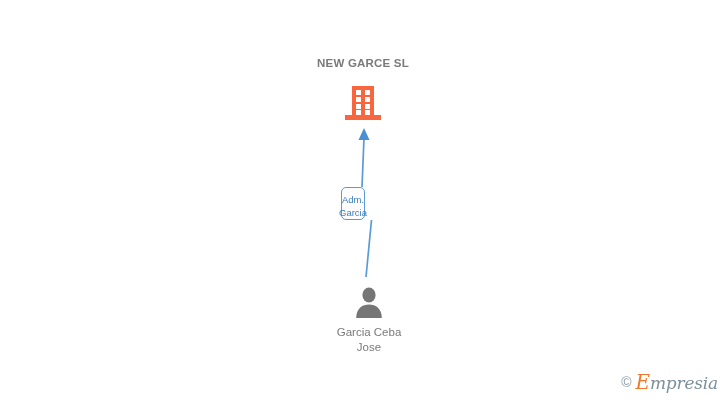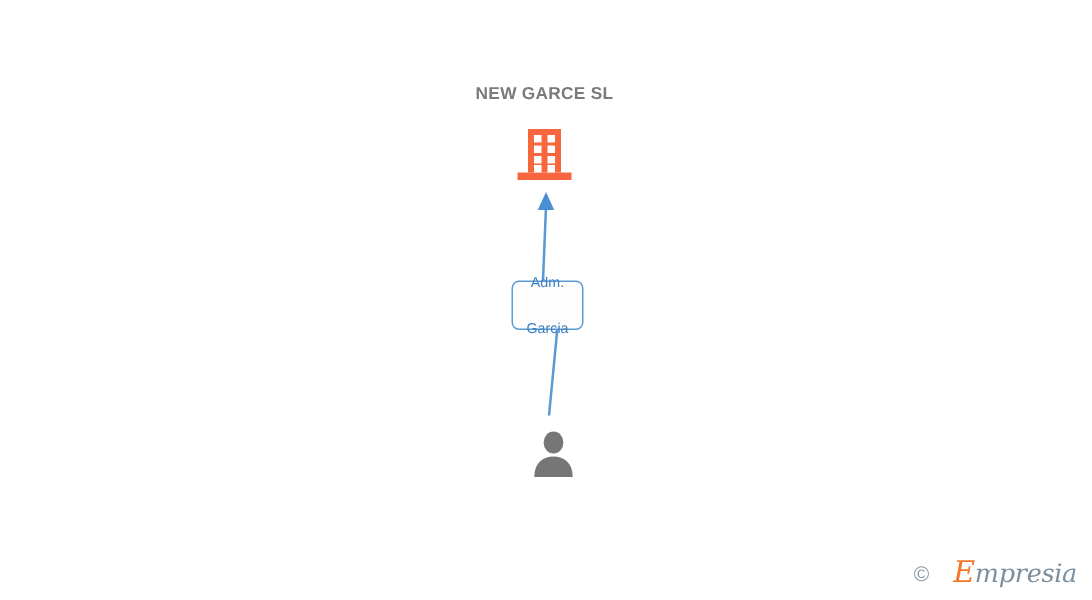--- a/index.html
+++ b/index.html
@@ -51,34 +51,33 @@
     display: flex;
     align-items: flex-end;
     justify-content: center;
   }
 
   
   #role-box {
     position: absolute;
     left: 341px;
     top: 187px;
-    width: 48px;
+    width: 24px;
     height: 33px;
     box-sizing: border-box;
     border: 1.6px solid #5b9bd5;
     border-radius: 5px;
     background: #fdfdfd;
     display: flex;
     flex-direction: column;
     align-items: center;
-    justify-content: center;
+    justify-content: flex-end;
     color: #3d7ebf;
     font-size: 9.5px;
     line-height: 13px;
-    gap: 18px;
   }
   #role-box span {
     display: block;
     white-space: nowrap;
   }
 
   
   #person-node {
     position: absolute;
     left: 289px;
@@ -116,21 +115,20 @@
     color: #8a9aa6;
     line-height: 1;
   }
   #watermark-name {
     font-family: "DejaVu Serif", serif;
     font-style: italic;
     font-size: 17px;
     color: #7d8f9c;
     line-height: 1;
     letter-spacing: -0.2px;
-    margin-left: 12px;
   }
   #watermark-name .lead {
     color: #f0772c;
     font-size: 20px;
   }
 </style>
 </head>
 <body>
 
 <div id="diagram">
@@ -172,20 +170,24 @@
 
   <div id="person-node">
     <div id="person-icon-wrap">
       <svg width="32" height="32" viewBox="0 0 32 32">
 
         <ellipse cx="16" cy="9" rx="6.6" ry="7.4" fill="#767676"></ellipse>
 
         <path d="M3.2 32 C3.2 22.6 9 18.4 16 18.4 C23 18.4 28.8 22.6 28.8 32 Z" fill="#767676"></path>
       </svg>
     </div>
+    <div id="person-label">
+      <span>Garcia Ceba</span>
+      <span>Jose</span>
+    </div>
   </div>
 
   <div id="watermark">
     <span id="watermark-copy">©</span>
     <span id="watermark-name"><span class="lead">E</span><span>mpresia</span></span>
   </div>
 
 </div>
 
 </body></html>

